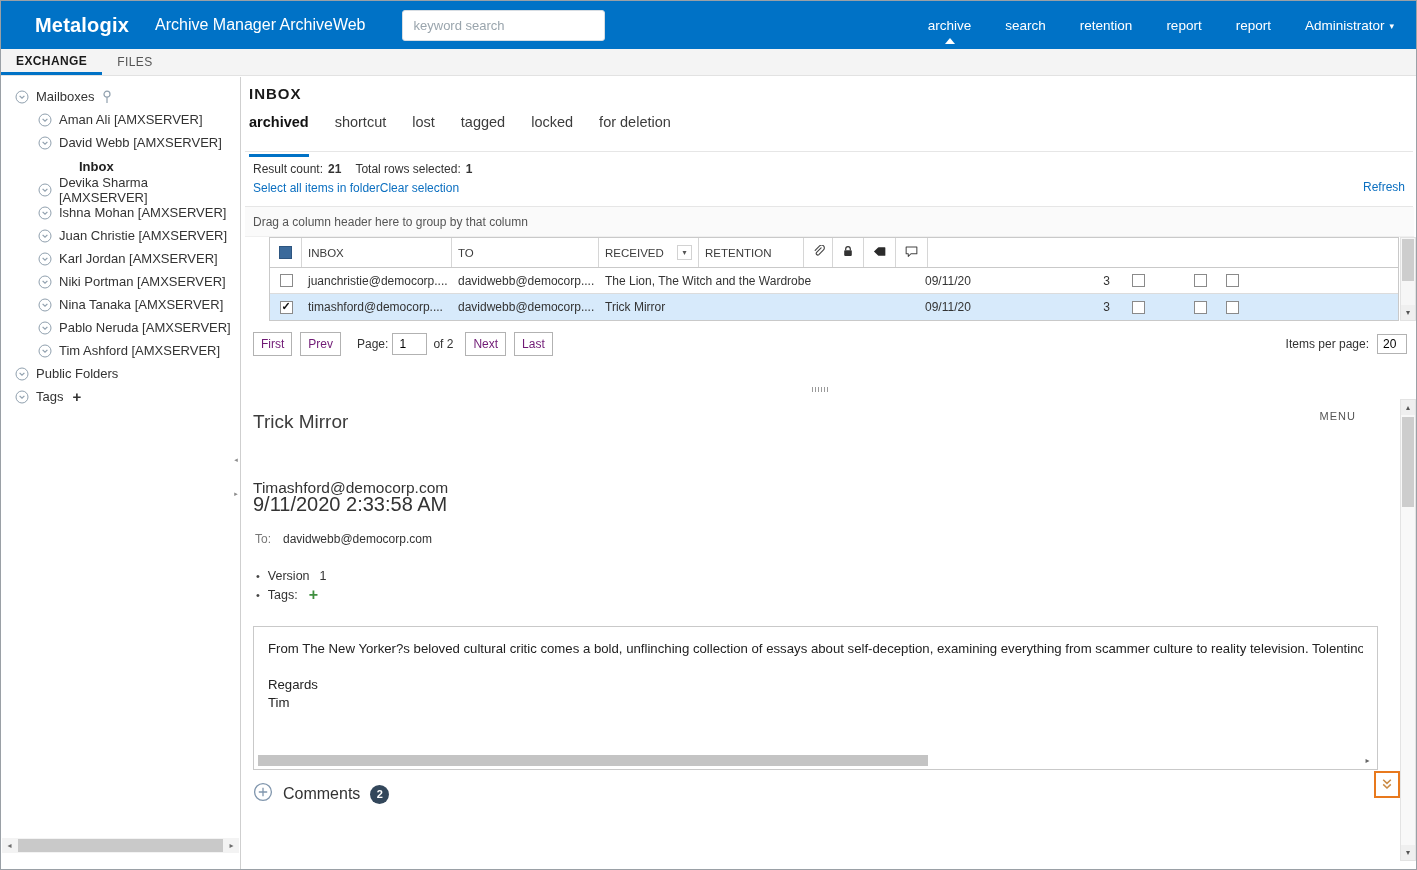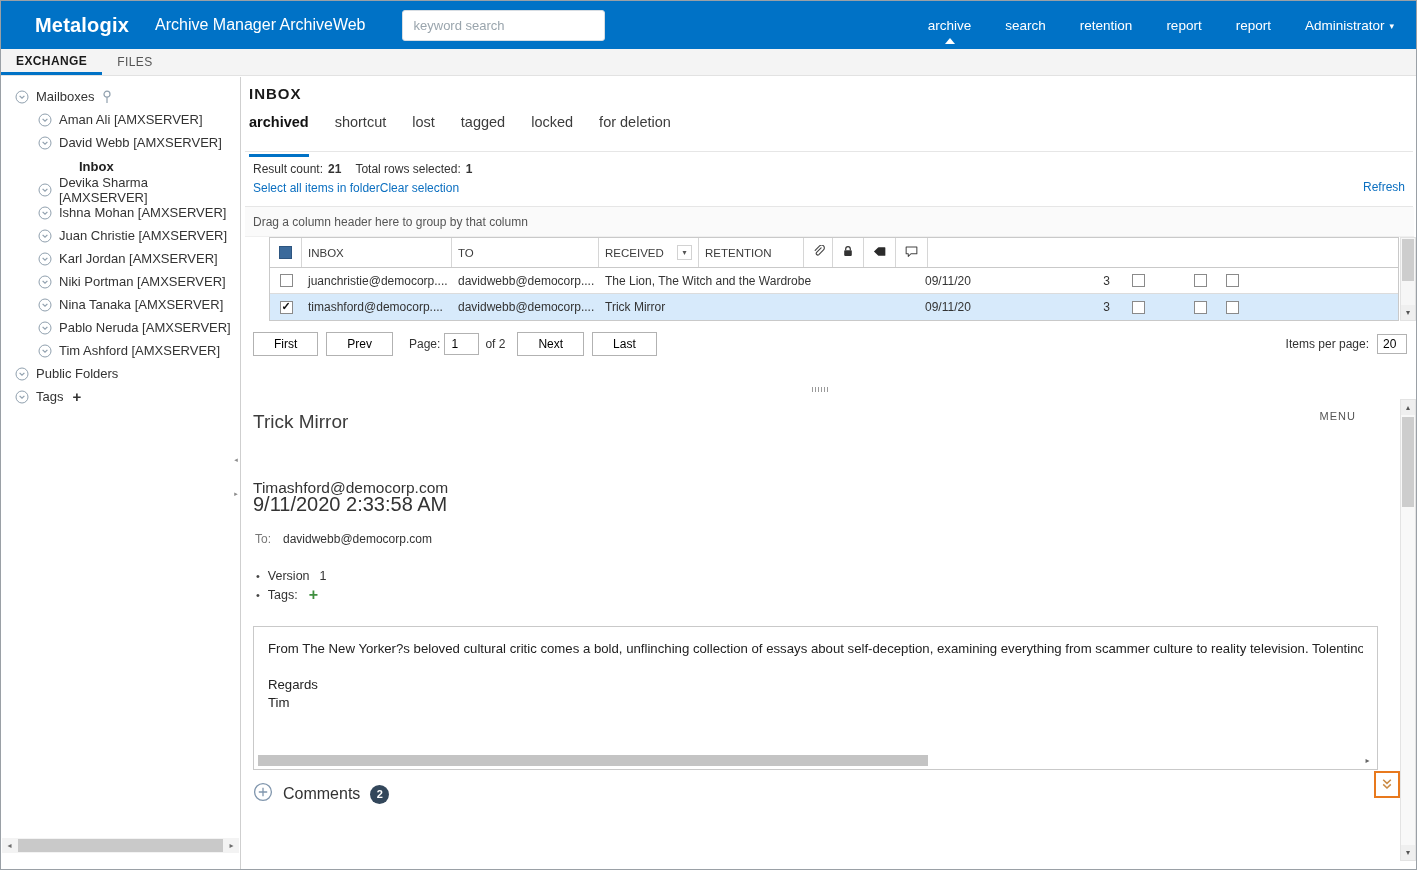--- a/index.html
+++ b/index.html
@@ -75,21 +75,21 @@
   .recv-dd { margin-left:auto; width:15px; height:15px; border:1px solid #d2d2d2; display:flex; align-items:center; justify-content:center; color:#555; font-size:8px; background:#fff; }
   .cb { width:13px; height:13px; border:1px solid #8a8a8a; background:#fff; display:flex; align-items:center; justify-content:center; font-size:11px; line-height:1; color:#111; }
   .cb.master { background:#3b6a9b; border-color:#2d5580; }
   .check-glyph { font-weight:bold; margin-top:-1px; }
   .grid-vscroll { position:absolute; top:160px; left:1158px; width:16px; height:84px; background:#f6f6f6; border:1px solid #e2e2e2; }
   .gv-thumb { position:absolute; top:1px; left:1px; right:1px; height:42px; background:#cdcdcd; }
   .gv-down { position:absolute; bottom:0; left:0; right:0; height:15px; display:flex; align-items:center; justify-content:center; font-size:8px; color:#555; background:#efefef; }
 
   
   .pager { position:absolute; top:255px; left:11px; display:flex; align-items:center; font-size:12px; color:#333; }
-  .pbtn { height:24px; padding:0 20px; background:#fff; border:1px solid #b2b2b2; border-radius:0; margin-right:8px; display:flex; align-items:center; font-size:12px; color:#000000; cursor:default; }
+  .pbtn { height:24px; padding:0 7px; background:#fff; border:1px solid #b2b2b2; border-radius:0; margin-right:8px; display:flex; align-items:center; font-size:12px; color:#701a75; cursor:default; }
   .page-label { margin:0 4px 0 8px; }
   .page-input { width:35px; height:22px; border:1px solid #b2b2b2; padding:0 6px; font-size:12px; font-family:inherit; margin-right:6px; }
   .of-label { margin-right:12px; }
   .items-per-page { position:absolute; top:257px; right:9px; display:flex; align-items:center; font-size:12px; color:#333; }
   .ipp-input { width:30px; height:20px; border:1px solid #b2b2b2; margin-left:8px; padding:0 5px; font-size:12px; font-family:inherit; }
 
   
   .h-splitter { position:absolute; top:308px; left:0; right:18px; height:9px; display:flex; justify-content:center; align-items:center; }
   .grip { width:17px; height:5px; background:repeating-linear-gradient(90deg,#9a9a9a 0 1px, transparent 1px 3px); }
 

